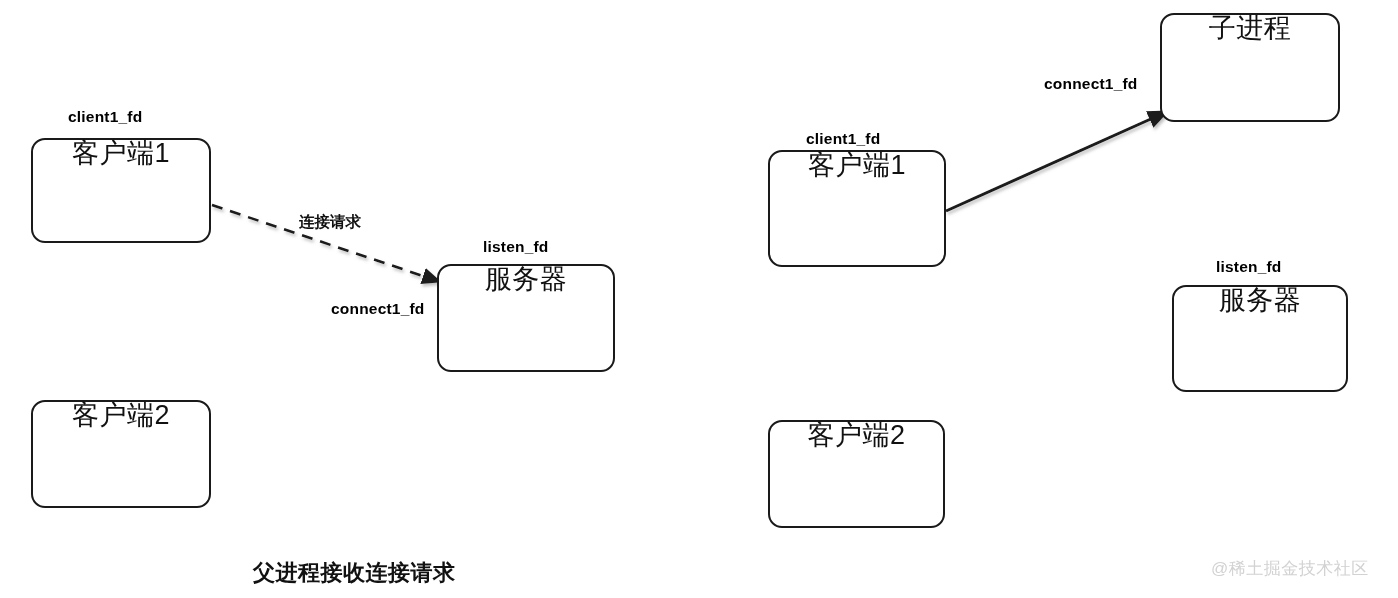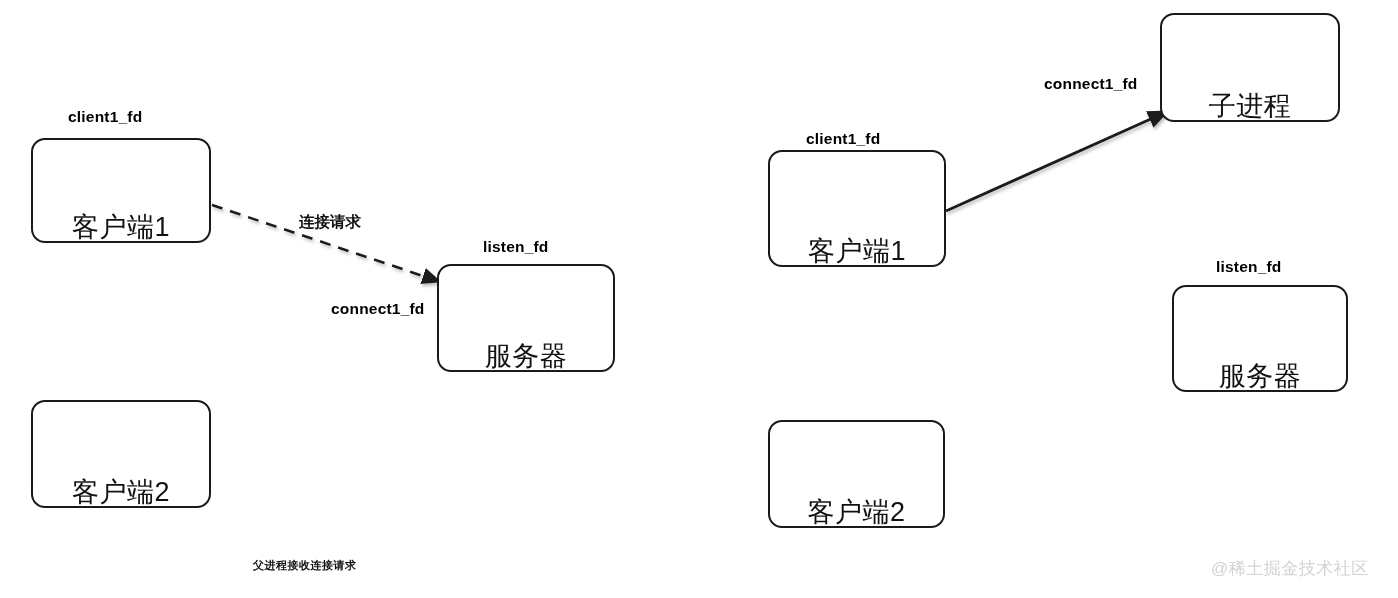--- a/index.html
+++ b/index.html
@@ -18,21 +18,21 @@
     background: #ffffff;
     overflow: hidden;
   }
   .node {
     position: absolute;
     box-sizing: border-box;
     background: #ffffff;
     border: 2.5px solid #1a1a1a;
     border-radius: 14px;
     display: flex;
-    align-items: flex-end;
+    align-items: flex-start;
     justify-content: center;
   }
   .node-label {
     font-size: 27px;
     line-height: 1;
     letter-spacing: 0.5px;
     color: #111111;
     white-space: nowrap;
     font-weight: 400;
   }
@@ -47,21 +47,21 @@
   .edge-label {
     position: absolute;
     font-size: 15.5px;
     font-weight: bold;
     color: #111111;
     white-space: nowrap;
     margin-left: 8px;
   }
   .caption {
     position: absolute;
-    font-size: 11px;
+    font-size: 22px;
     font-weight: bold;
     color: #111111;
     white-space: nowrap;
     letter-spacing: 0.5px;
   }
   .watermark {
     position: absolute;
     font-size: 17px;
     color: #d2d2d2;
     white-space: nowrap;

